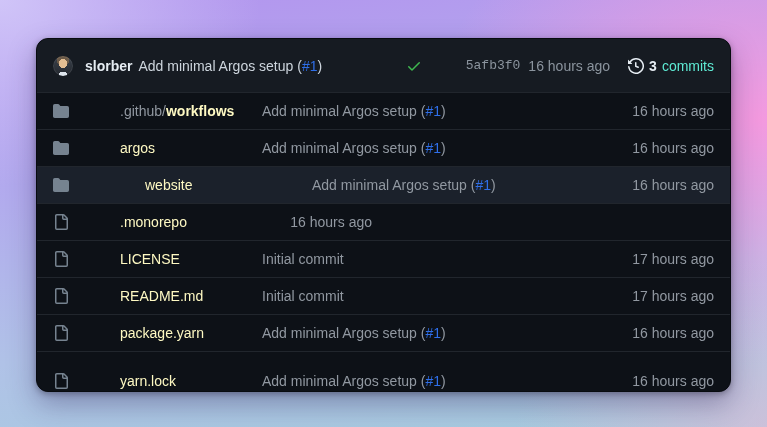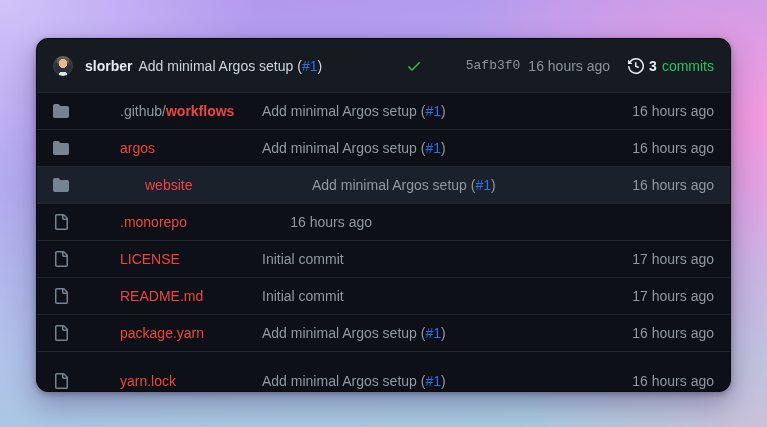--- a/index.html
+++ b/index.html
@@ -47,39 +47,39 @@
   .author { font-weight: 700; color: #e6edf3; margin-right: 6px; cursor: pointer; }
   .head-msg { color: #cdd5dd; }
   .link { color: #2f6fe9; text-decoration: none; cursor: pointer; }
   .head-right { margin-left: auto; display: flex; align-items: center; gap: 8px; }
   .check-icon svg { fill: #3fb950; display: block; }
   .hash { font-family: "Liberation Mono", "DejaVu Sans Mono", monospace; font-size: 13px; color: #8b949e; cursor: pointer; margin-left: 36px; }
   .head-time { color: #8b949e; margin-right: 10px; }
   .commits { display: flex; align-items: center; gap: 5px; cursor: pointer; }
   .history-icon svg { fill: #e6edf3; display: block; }
   .commits-count { font-weight: 700; color: #e6edf3; }
-  .commits-label { color: #22c55e; }
+  .commits-label { color: #5eead4; }
 
   .file-row {
     height: 37px;
     display: flex;
     align-items: center;
     padding: 0 16px;
     border-bottom: 1px solid #21262d;
     cursor: pointer;
   }
   .file-row:last-child { border-bottom: none; align-items: flex-end; }
   .file-row.hovered { background: #1b212b; gap: 25px; }
   .row-icon { flex: 0 0 16px; margin-right: 16px; display: flex; align-items: center; }
   .row-icon svg { display: block; }
   .folder-glyph svg { fill: #768390; }
   .file-glyph svg { fill: #768390; }
   .name-cell { flex: 0 0 177px; white-space: nowrap; overflow: hidden; }
   .name-prefix { color: #9198a1; margin-left: 35px; }
-  .name-main { color: #ef4444; }
+  .name-main { color: #fef9c3; }
   .name-bold .name-main { font-weight: 700; }
   .msg-cell { flex: 1 1 auto; color: #9198a1; white-space: nowrap; overflow: hidden; }
   .time-cell { flex: 0 0 110px; text-align: right; color: #9198a1; }
 </style>
 </head>
 <body>
 
 <div class="card">
 
   <div class="commit-header">

